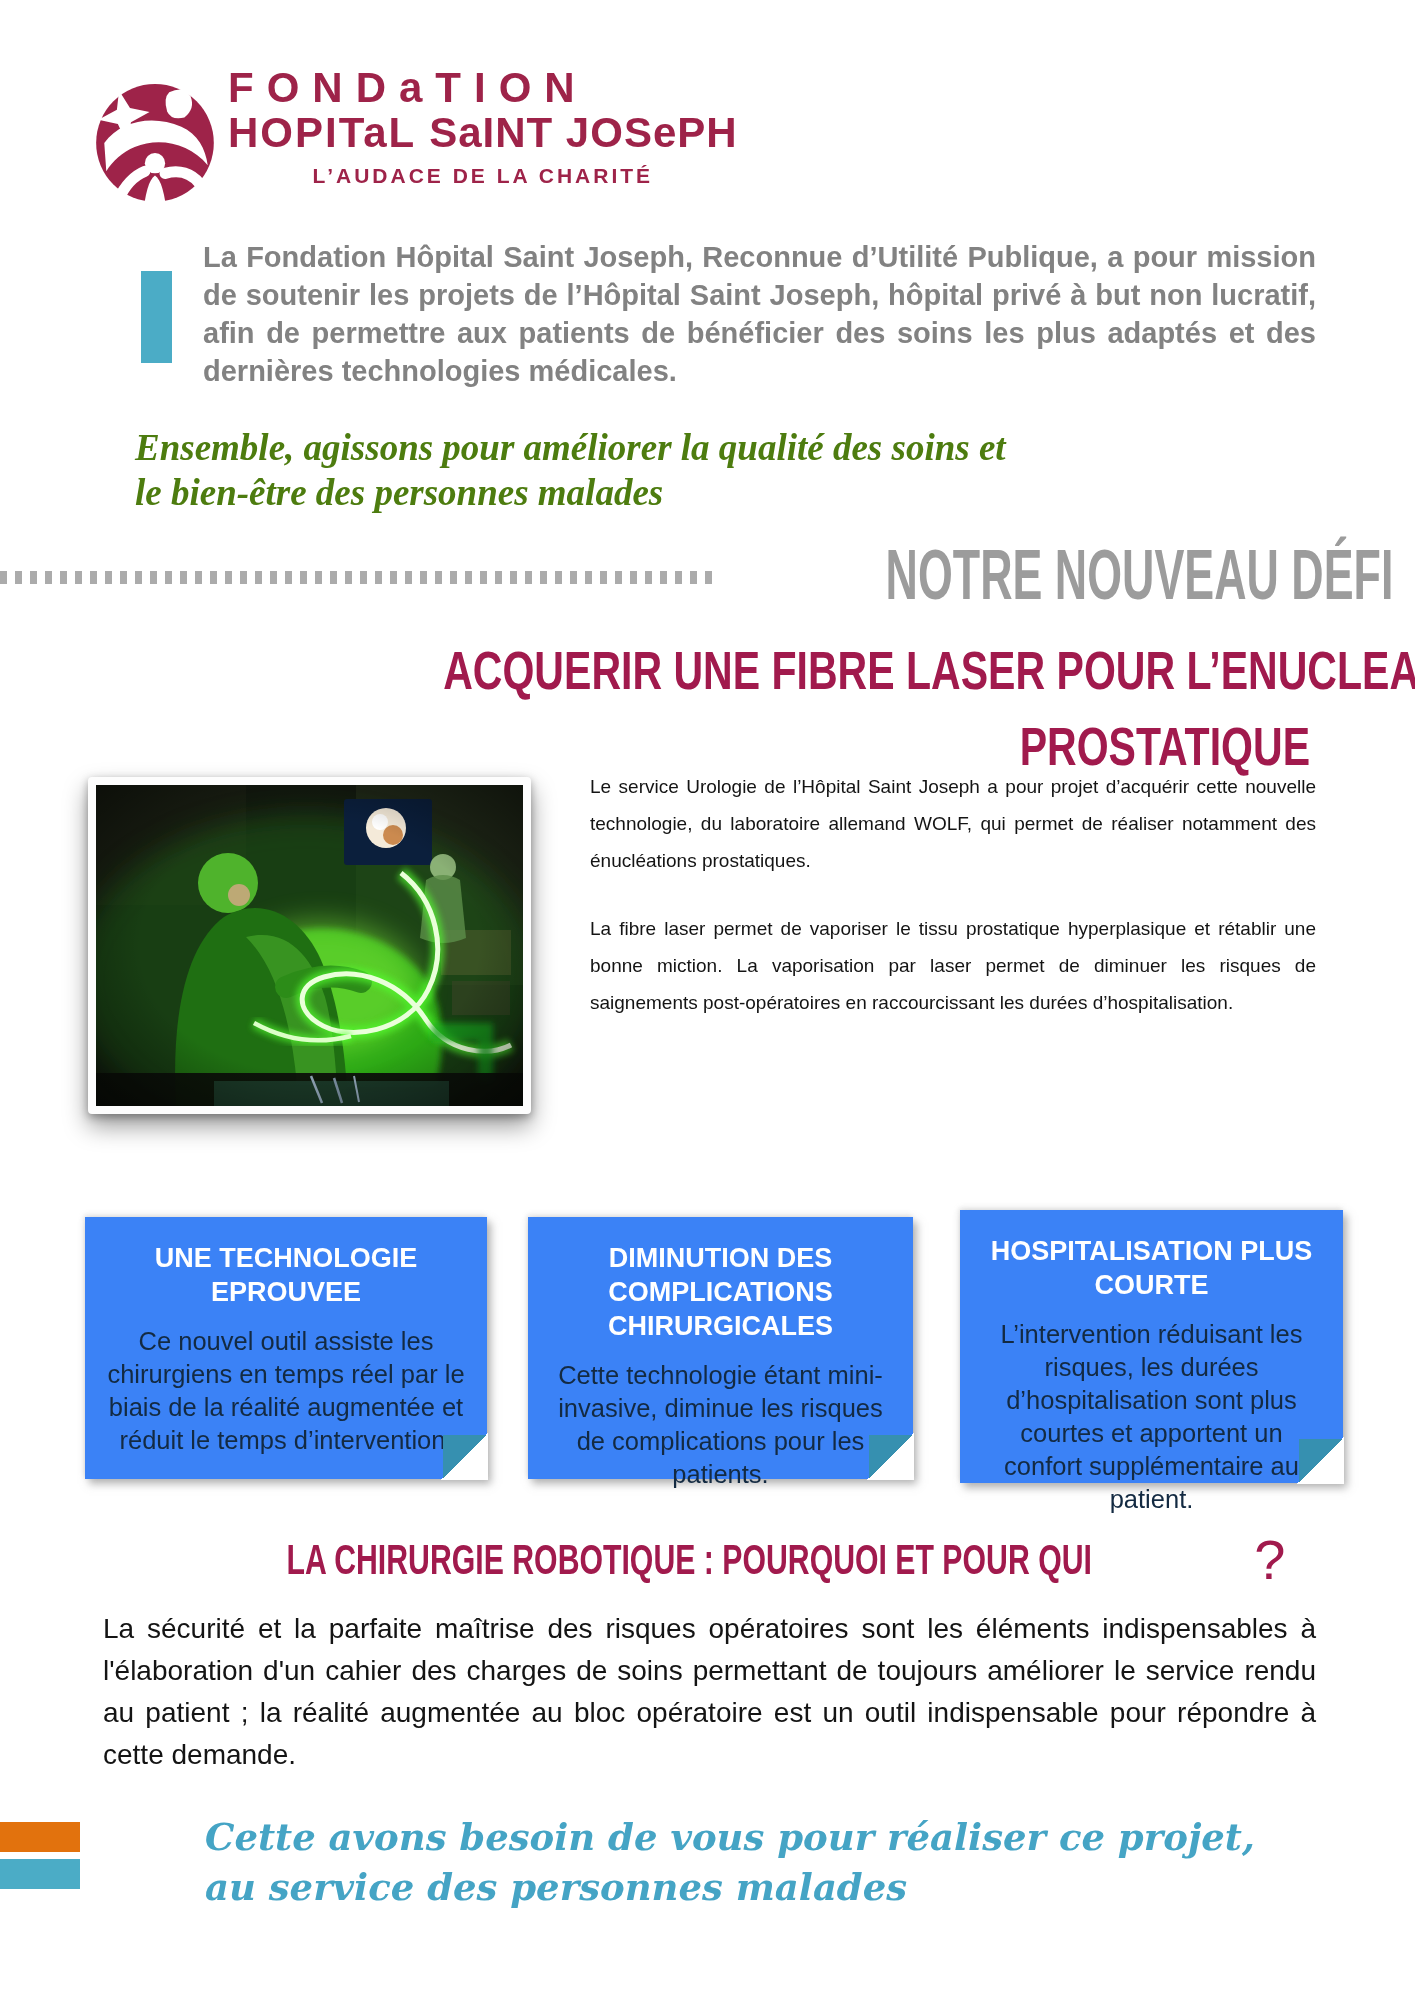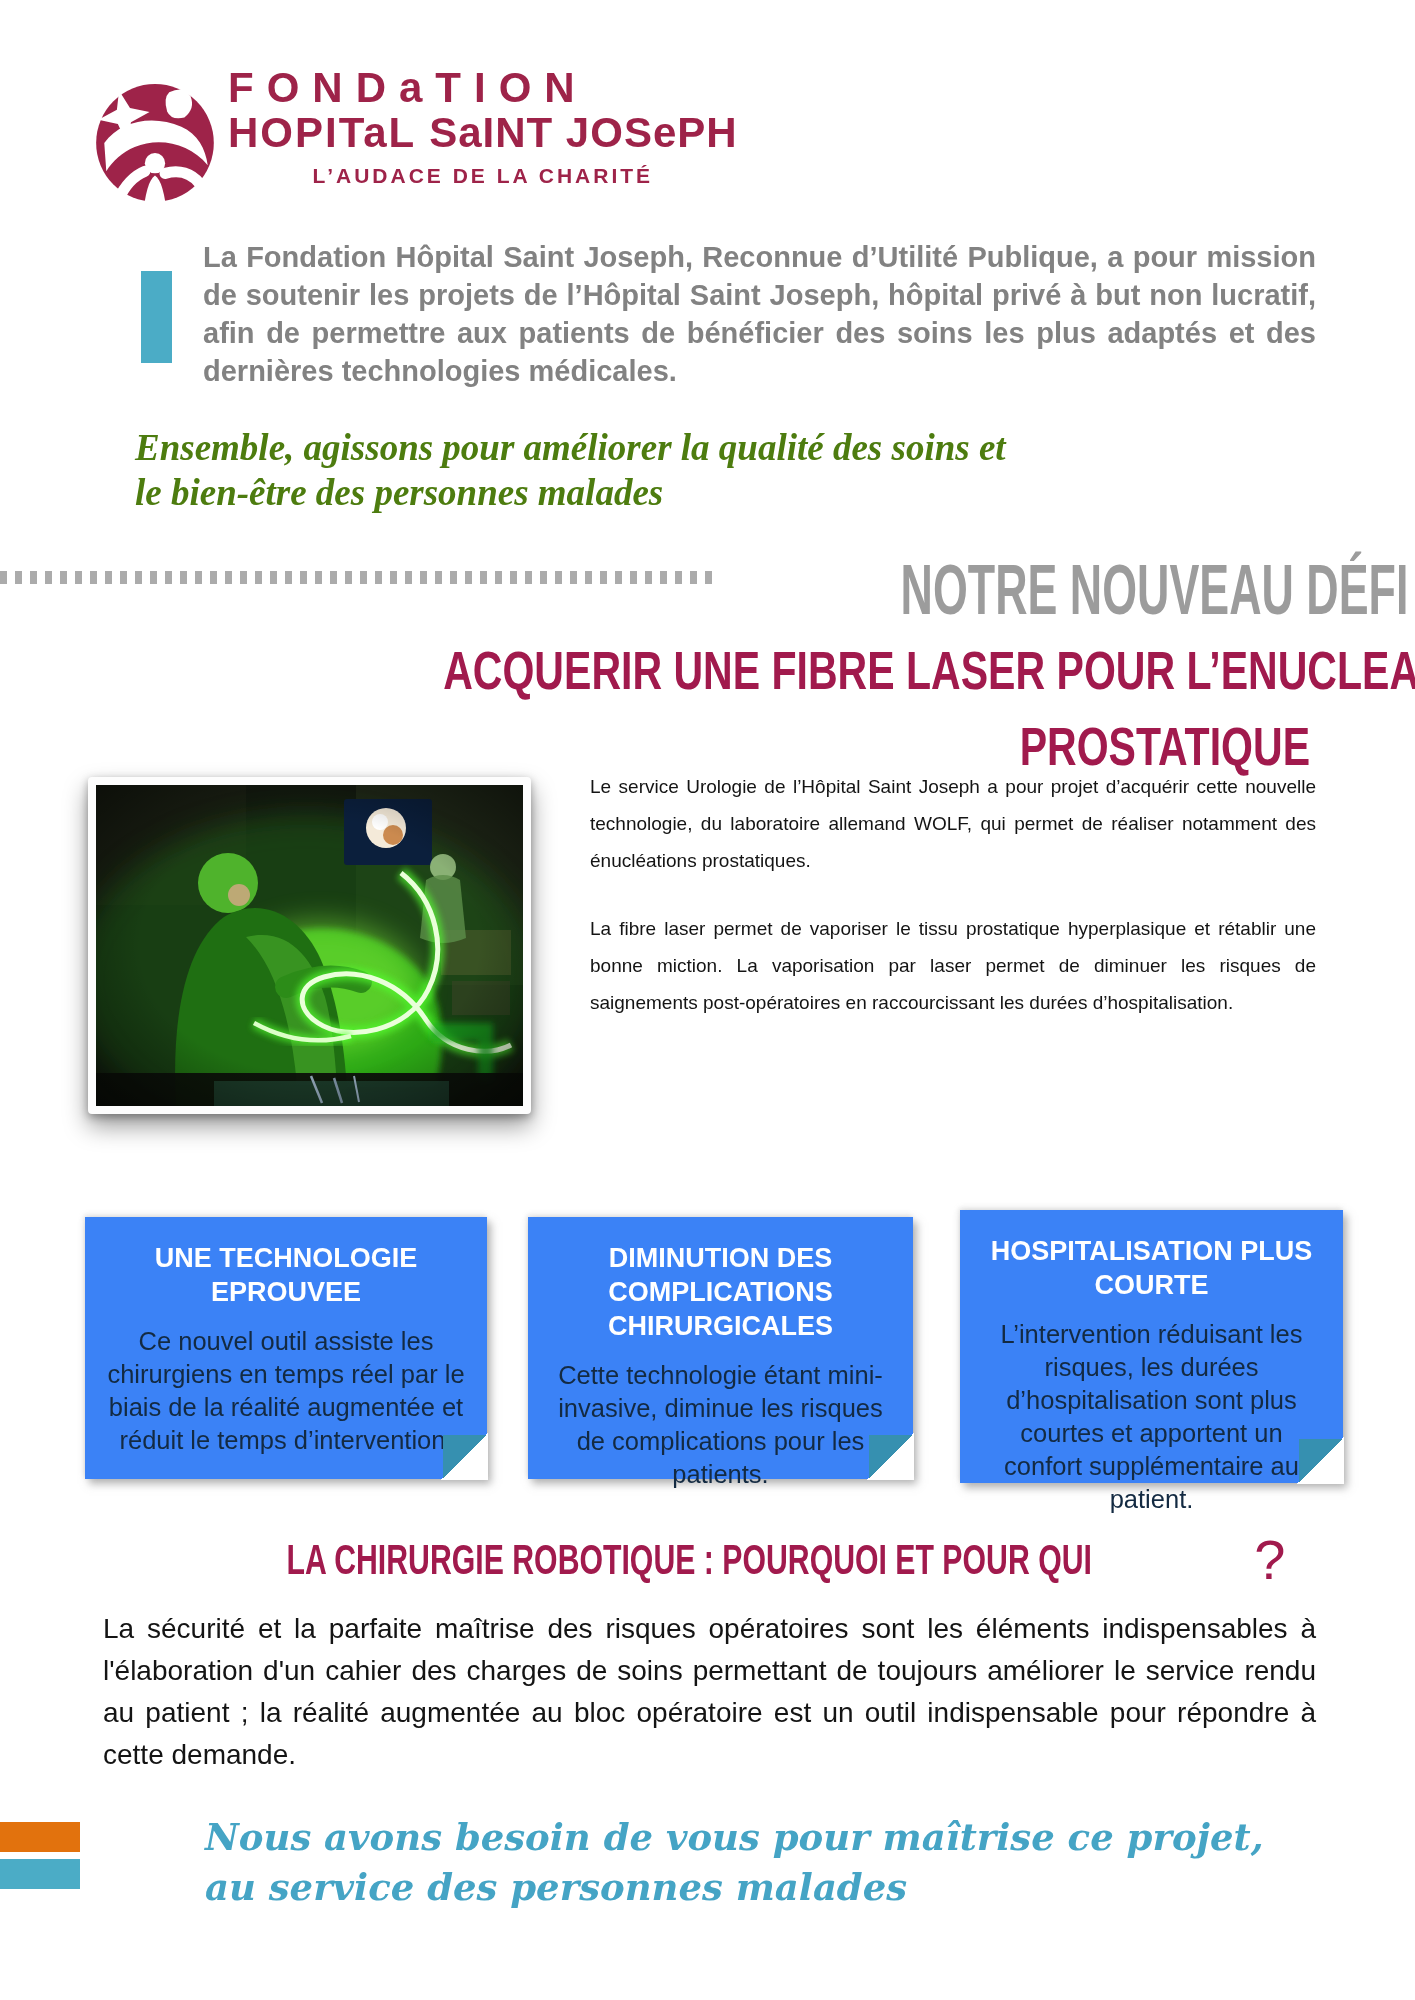--- a/index.html
+++ b/index.html
@@ -20,21 +20,21 @@
      font-size:29px;line-height:38px;font-weight:700;color:#828282;text-align:justify;}
 
   
   .ensemble{position:absolute;left:135px;top:425px;width:1180px;margin:0;
      font-family:Liberation Serif, serif;font-style:italic;font-weight:700;
      font-size:37px;line-height:45px;color:#4d7c0f;}
 
   
   .dotted{position:absolute;left:0;top:571px;width:712px;height:13px;
      background:repeating-linear-gradient(to right,#ABABAB 0 7px,transparent 7px 15px);}
-  .defi{position:absolute;left:600px;top:540px;width:712px;margin:15px;text-align:center;
+  .defi{position:absolute;left:600px;top:540px;width:712px;margin:0;text-align:center;
      font-size:70px;line-height:70px;font-weight:700;color:#9C9C9C;white-space:nowrap;}
   .defi .cond{display:inline-block;transform:scaleX(0.64);transform-origin:100% 50%;}
 
   
   .challenge{position:absolute;left:105px;top:632px;width:1205px;margin:0;text-align:right;
      font-size:54px;line-height:76px;font-weight:700;color:#A11A4D;white-space:nowrap;}
   .challenge .cond{display:inline-block;transform:scaleX(0.76);transform-origin:100% 50%;}
 
   
   .photo{position:absolute;left:88px;top:777px;width:427px;height:321px;margin:0;
@@ -172,15 +172,15 @@
   <div class="card card3">
     <h3>HOSPITALISATION PLUS COURTE</h3>
     <p>L’intervention réduisant les risques, les durées d’hospitalisation sont plus courtes et apportent un confort supplémentaire au patient.</p>
   </div>
 
   <h2 class="robotic"><span class="cond">LA CHIRURGIE ROBOTIQUE : POURQUOI ET POUR QUI</span><span class="qmark">?</span></h2>
   <p class="robotic-par">La sécurité et la parfaite maîtrise des risques opératoires sont les éléments indispensables à l'élaboration d'un cahier des charges de soins permettant de toujours améliorer le service rendu au patient ; la réalité augmentée au bloc opératoire est un outil indispensable pour répondre à cette demande.</p>
 
   <div class="bar-orange"></div>
   <div class="bar-blue"></div>
-  <p class="closing"><span>Nous avons besoin de vous pour maîtrise ce projet,</span><br><span>au service des personnes malades</span></p>
+  <p class="closing"><span>Cette avons besoin de vous pour réaliser ce projet,</span><br><span>au service des personnes malades</span></p>
 
 </div>
 
 </body></html>

